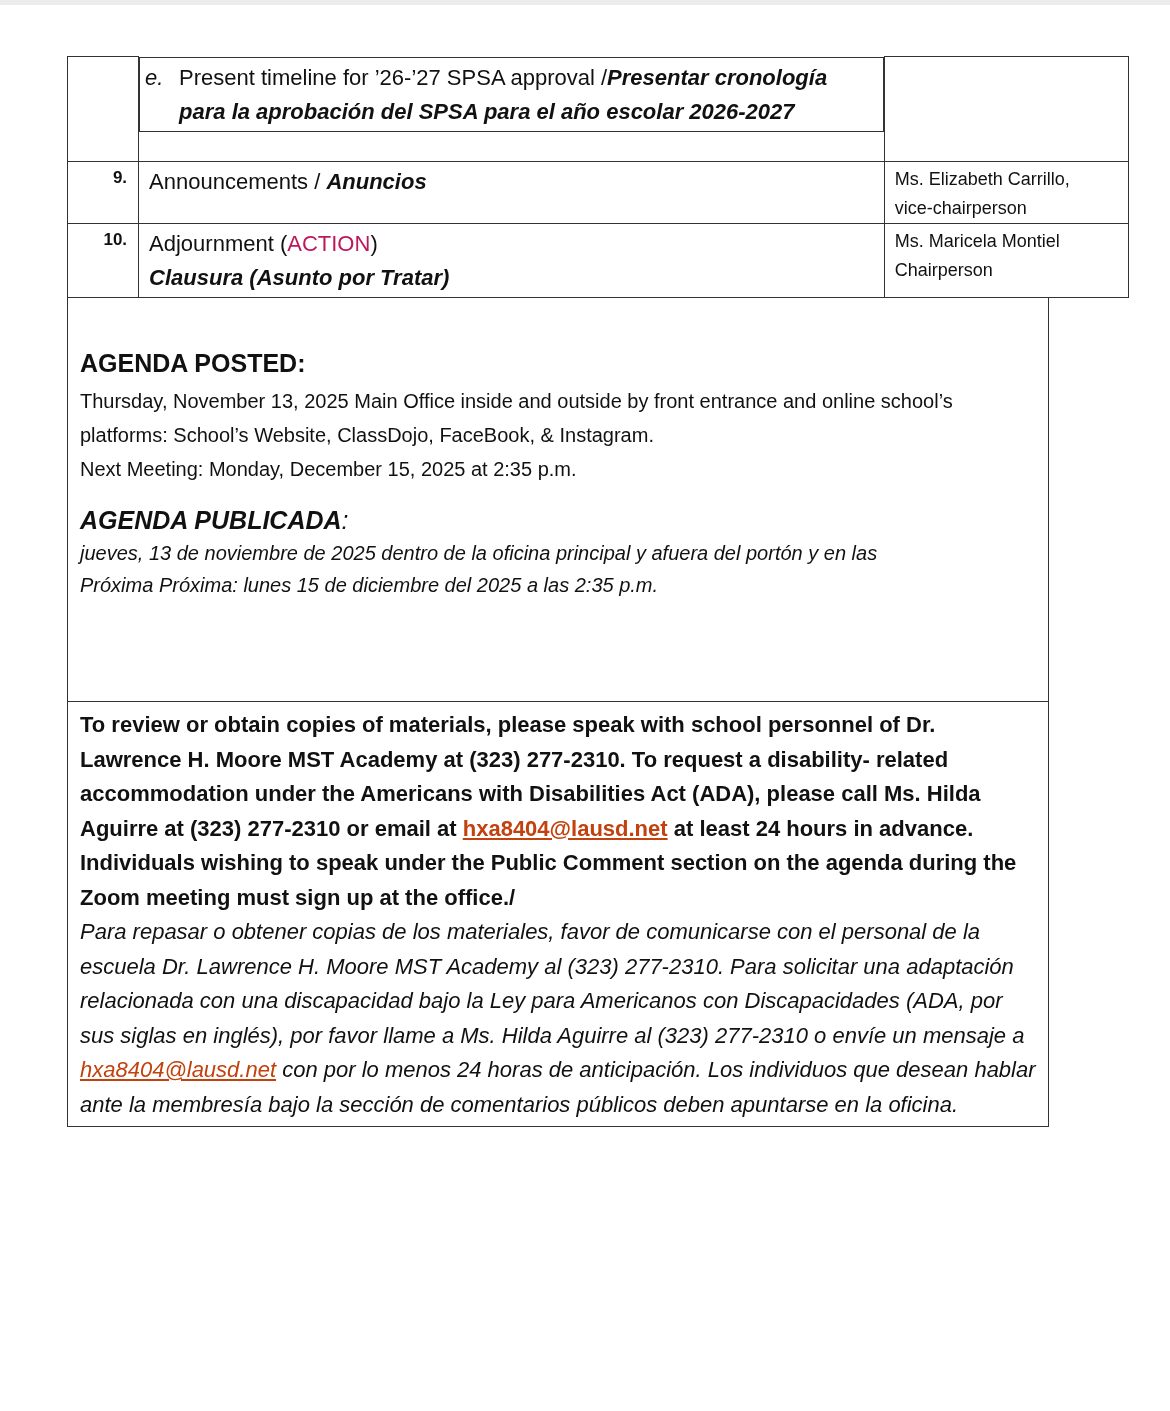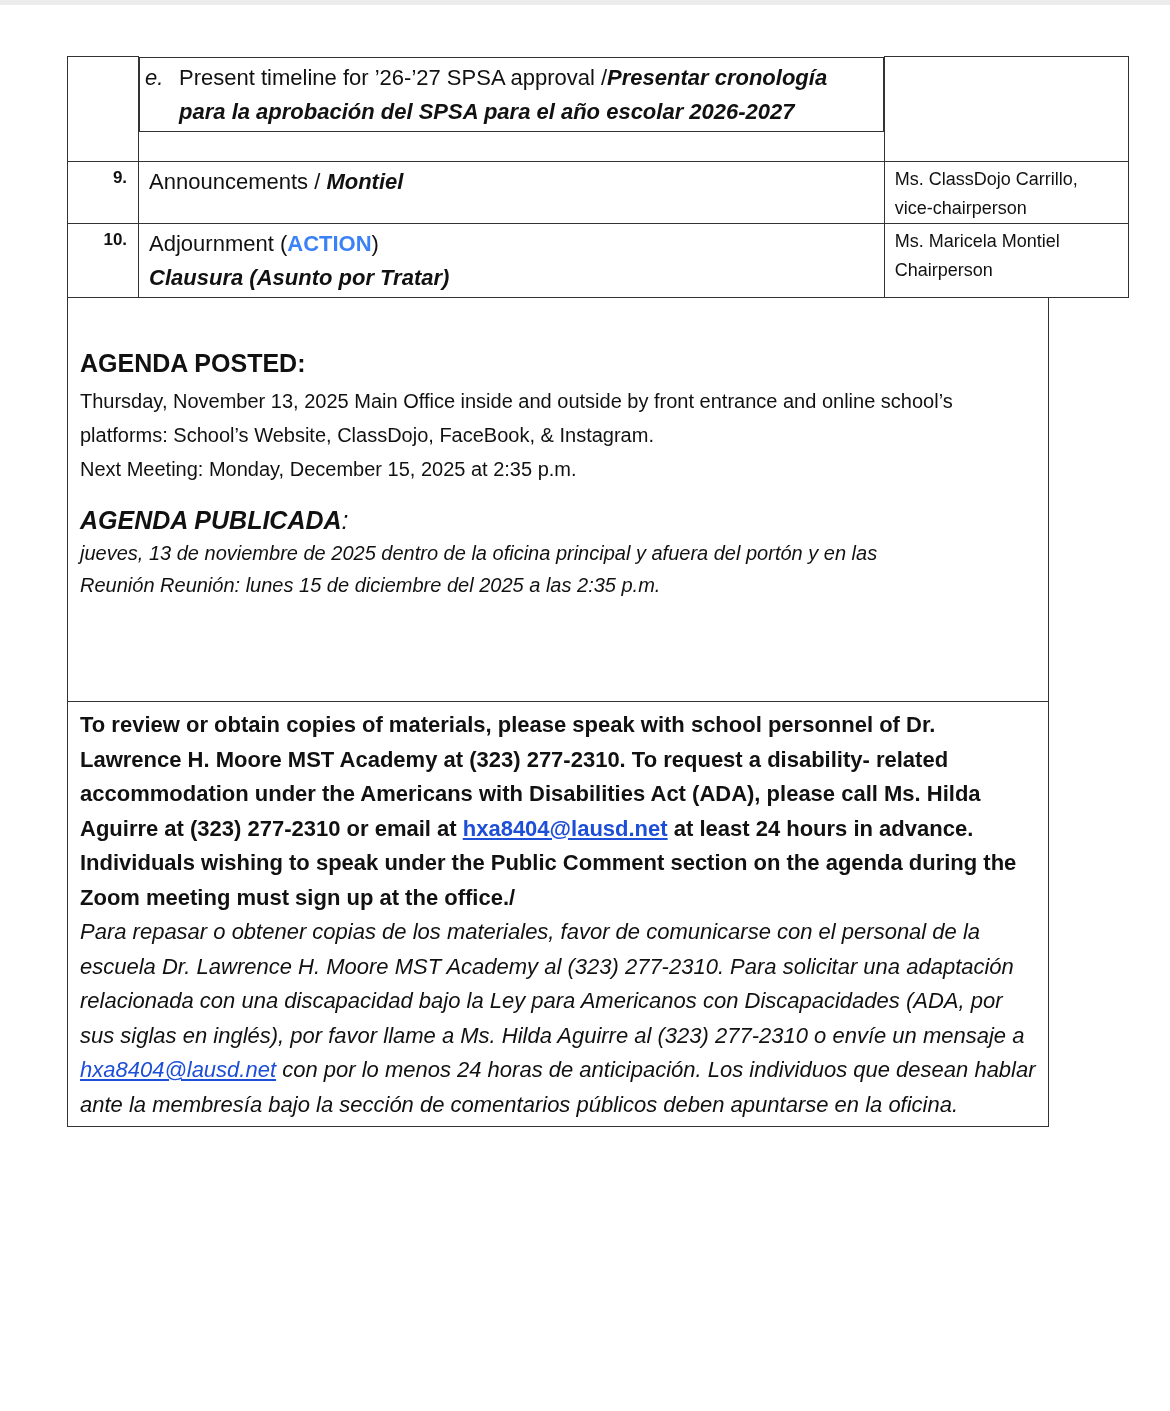--- a/index.html
+++ b/index.html
@@ -14,32 +14,32 @@
   table.agenda td { border: 1.5px solid #333; vertical-align: top; padding: 0; }
   .col-num { width: 71px; }
   .col-item { width: 745px; }
   .col-who { width: 244px; }
   .num { text-align: right; font-weight: bold; font-size: 17px; padding: 6px 11px 0 0 !important; }
   .item { font-size: 22px; line-height: 34px; padding: 3px 10px 2px 10px !important; }
   .item-sub { display: flex; padding-left: 5px !important; }
   .sub-letter { font-style: italic; width: 34px; flex: none; }
   .b { font-weight: normal; }
   .i { font-style: italic; font-weight: bold; }
-  .green { color: #3b82f6; font-weight: bold; text-align: right; }
+  .green { color: #be185d; font-weight: normal; text-align: right; }
   .who { font-size: 18px; line-height: 29px; padding: 3px 10px 0 10px !important; }
   .box { border: 1.5px solid #333; border-top: none; box-sizing: border-box; width: 982px; }
   .posted { height: 404px; padding: 48px 12px 0 12px; box-sizing: border-box; }
   .h-en { font-weight: bold; font-size: 25px; line-height: 34px; margin-bottom: 4px; }
   .p-en { font-size: 20px; line-height: 34px; }
   .h-es { font-weight: bold; font-style: italic; font-size: 25px; line-height: 34px; margin-top: 17px; }
   .p-es { font-size: 20px; line-height: 32px; font-style: italic; }
   .notice { padding: 6px 12px 4px 12px; box-sizing: border-box; }
   .n-en { font-weight: bold; font-size: 22px; line-height: 34.5px; }
   .n-es { font-style: italic; font-size: 22px; line-height: 34.5px; }
-  a.mail { color: #1d4ed8; text-decoration: underline; }
+  a.mail { color: #c2410c; text-decoration: underline; }
 </style>
 </head>
 <body>
 
 <div class="topbar"></div>
 
 <div class="page">
   <table class="agenda">
     <colgroup>
         <col class="col-num">
@@ -55,24 +55,24 @@
           <span class="b">Present timeline for ’26-’27 SPSA approval /</span><span class="i">Presentar cronología para la aprobación del SPSA para el año escolar 2026-2027</span>
         </span>
       </td>
       <td class="who">
         <div></div>
       </td>
     </tr>
     <tr style="height:59px;">
       <td class="num">9.</td>
       <td class="item">
-        <span class="b">Announcements</span><span class="b"> / </span><span class="i">Montiel</span>
+        <span class="b">Announcements</span><span class="b"> / </span><span class="i">Anuncios</span>
       </td>
       <td class="who">
-        <div>Ms. ClassDojo Carrillo,</div>
+        <div>Ms. Elizabeth Carrillo,</div>
         <div>vice-chairperson</div>
       </td>
     </tr>
     <tr style="height:70px;">
       <td class="num">10.</td>
       <td class="item">
         <div>
           <span class="b">Adjournment (</span><span class="green">ACTION</span><span class="b">)</span>
         </div>
         <div class="i">Clausura (Asunto por Tratar)</div>
@@ -91,21 +91,21 @@
     <div class="p-en">platforms: School’s Website, ClassDojo, FaceBook, &amp; Instagram.</div>
     <div class="p-en">
       <span class="b">Next Meeting:</span><span> Monday, December 15, 2025 at 2:35 p.m.</span>
     </div>
 
     <div class="h-es">
       <span>AGENDA PUBLICADA</span><span style="font-weight:normal;">:</span>
     </div>
     <div class="p-es">jueves, 13 de noviembre de 2025 dentro de la oficina principal y afuera del portón y en las</div>
     <div class="p-es">
-      <span class="b">Reunión Reunión</span><span>: lunes 15 de diciembre del 2025 a las 2:35 p.m.</span>
+      <span class="b">Próxima Próxima</span><span>: lunes 15 de diciembre del 2025 a las 2:35 p.m.</span>
     </div>
   </div>
 
   <div class="box notice">
     <div class="n-en">
       <span>To review or obtain copies of materials, please speak with school personnel of Dr. Lawrence H. Moore MST Academy at (323) 277-2310. To request a disability- related accommodation under the Americans with Disabilities Act (ADA), please call Ms. Hilda Aguirre  at (323) 277-2310 or email at </span><a class="mail">hxa8404@lausd.net</a><span> at least 24 hours in advance. Individuals wishing to speak under the Public Comment section on the agenda during the Zoom meeting must sign up at the office./</span>
     </div>
     <div class="n-es">
       <span>Para repasar o obtener copias de los materiales, favor de comunicarse con el personal de la escuela Dr. Lawrence H. Moore MST Academy al (323) 277-2310.  Para  solicitar una adaptación relacionada con una discapacidad bajo la Ley para Americanos con Discapacidades (ADA, por sus siglas en inglés), por favor llame a Ms. Hilda Aguirre  al (323) 277-2310 o envíe un mensaje a </span><a class="mail">hxa8404@lausd.net</a><span>  con por lo menos 24 horas de anticipación. Los individuos que desean hablar ante la membresía bajo la sección de comentarios públicos deben apuntarse en la oficina.</span>
     </div>

